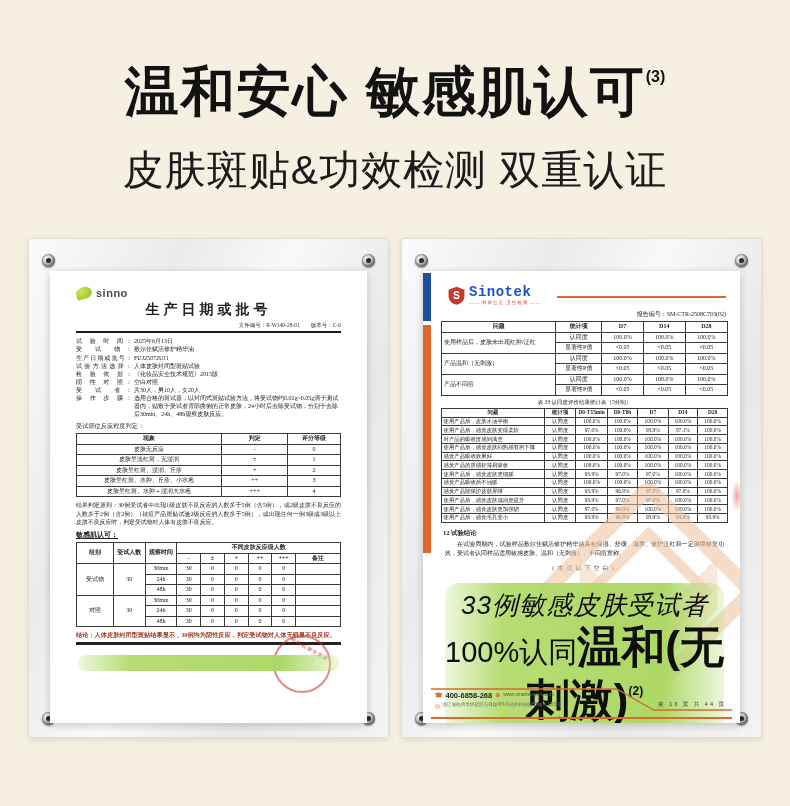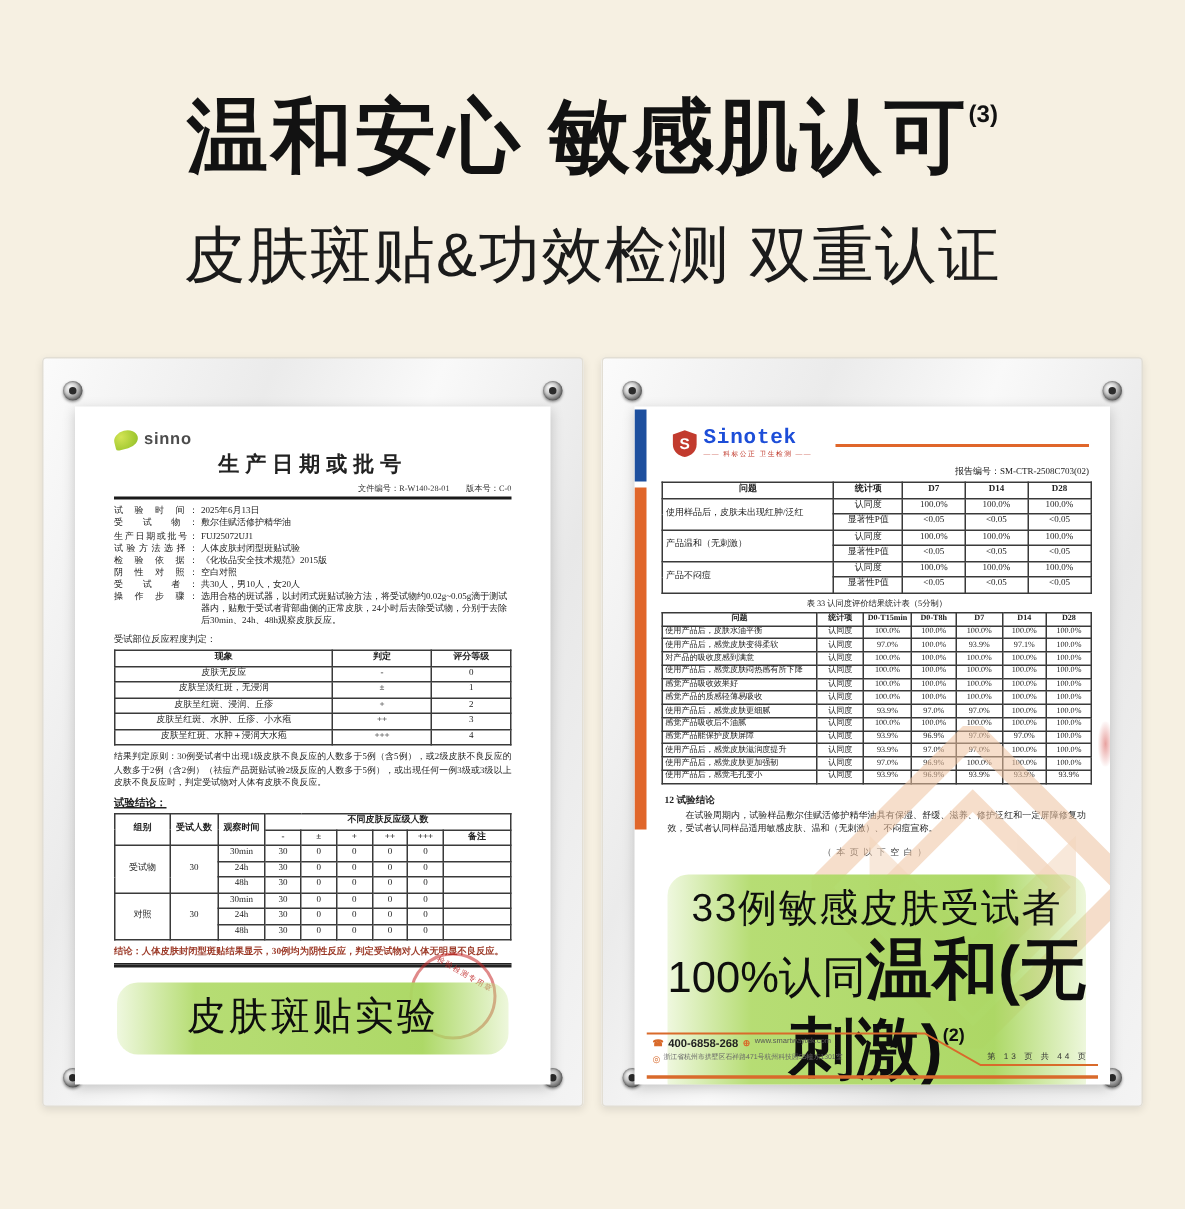--- a/index.html
+++ b/index.html
@@ -57,21 +57,21 @@
 
   .band-wrap { position:relative; margin:10px 2px 0; }
   .stamp { position:absolute; right:8px; top:-20px; width:58px; height:58px; border-radius:50%;
     border:2.5px solid rgba(198,40,40,.55); z-index:0; }
   .stamp span { position:absolute; top:9px; right:-2px; font-size:5px; color:rgba(190,35,35,.85);
     transform:rotate(30deg); letter-spacing:1px; }
   .band { position:relative; z-index:1; text-align:center; padding:7px 0 9px; border-radius:14px;
     font-family:"Liberation Sans",sans-serif; color:#0e0e0e;
     background:linear-gradient(90deg, rgba(197,229,139,.28) 0%, rgba(176,218,104,.92) 20%,
                rgba(170,215,97,.96) 78%, rgba(197,229,139,.30) 100%); }
-  .band .b1 { font-size:26px; font-weight:500; letter-spacing:2px; line-height:1.2; }
+  .band .b1 { font-size:26px; font-weight:500; letter-spacing:2px; line-height:1.2;font-style:italic; }
   .band .b2 { font-size:38px; font-weight:800; letter-spacing:1px; line-height:1.2; }
   .band sup { font-size:12px; font-weight:700; vertical-align:20px; }
 
   
   .right-paper { padding:14px 12px 0 18px; }
   .bar { position:absolute; left:0; width:8px; z-index:1; }
   .blue-bar { top:2px; height:48px; background:#1d4f9e; }
   .orange-bar { top:54px; height:228px; background:#e0662a; }
   .stk-logo-row { display:flex; align-items:center; margin-left:6px; }
   .stk-shield { width:19px; height:19px; flex:0 0 auto; }
@@ -201,21 +201,21 @@
             <tr>
               <td>皮肤呈红斑、水肿＋浸润大水疱</td>
               <td>+++</td>
               <td>4</td>
             </tr>
           </tbody>
       </table>
 
       <p class="principle">结果判定原则：30例受试者中出现1级皮肤不良反应的人数多于5例（含5例），或2级皮肤不良反应的人数多于2例（含2例）（祛痘产品斑贴试验2级反应的人数多于5例），或出现任何一例3级或3级以上皮肤不良反应时，判定受试物对人体有皮肤不良反应。</p>
 
-      <div class="result-label">试验结论：</div>
+      <div class="result-label">敏感肌认可：</div>
       <table>
         <colgroup>
           <col style="width:14%">
             <col style="width:12%">
             <col style="width:12%">
           <col style="width:9%">
             <col style="width:9%">
             <col style="width:9%">
             <col style="width:9%">
             <col style="width:9%">
@@ -300,21 +300,20 @@
       </table>
 
       <p class="conclusion">结论：人体皮肤封闭型斑贴结果显示，30例均为阴性反应，判定受试物对人体无明显不良反应。</p>
       <div class="dline"></div>
 
       <div class="band-wrap">
         <div class="stamp">
             <span>检验检测专用章</span>
           </div>
         <div class="band">
-          <div class="b1">皮肤斑贴实验</div>
         </div>
       </div>
     </div>
   </section>
 
   <section class="board">
     <span class="screw s-tl"></span>
     <span class="screw s-tr"></span>
     <span class="screw s-bl"></span>
     <span class="screw s-br"></span>

